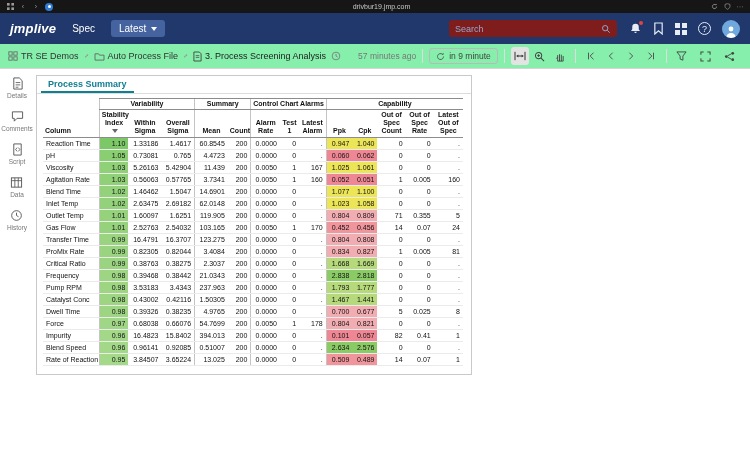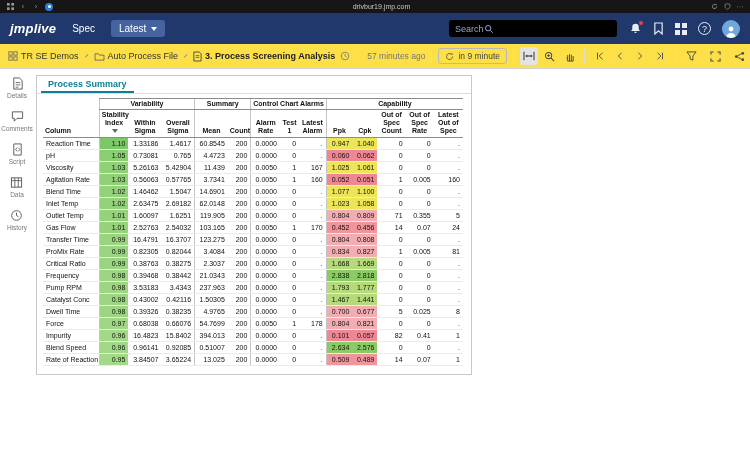--- a/index.html
+++ b/index.html
@@ -15,32 +15,32 @@
   .bb-url { flex:1; text-align:center; color:#c9c9c9; }
   .bb-right { display:flex; gap:5px; }
 
   
   .app-header { height:31px; background:#20386c; display:flex; align-items:center; padding:0 10px; gap:12px; flex:none; }
   .logo { color:#fff; font-style:italic; font-weight:bold; font-size:13px; letter-spacing:0.2px; }
   .nav-home { color:#fff; font-size:10px; padding:3px 4px; cursor:pointer; }
   .nav-spaces { background:#44639f; color:#fff; font-size:10px; padding:3px 8px; border-radius:3px; display:flex; align-items:center; gap:5px; cursor:pointer; }
   .caret-down { width:0; height:0; border-left:3px solid transparent; border-right:3px solid transparent; border-top:4px solid #fff; }
   .hdr-spacer { flex:1; }
-  .search-box { width:168px; height:17px; background:#000000; border-radius:3px; display:flex; align-items:center; justify-content:flex-start; padding:0 6px; }
+  .search-box { width:168px; height:17px; background:#7f1d1d; border-radius:3px; display:flex; align-items:center; justify-content:space-between; padding:0 6px; }
   .search-ph { color:#93a7cc; font-size:9px; }
   .hdr-icons { display:flex; align-items:center; gap:11px; }
   .hdr-ic { position:relative; display:inline-flex; }
   .bell-dot { position:absolute; top:-1px; right:-1px; width:4px; height:4px; background:#e2463c; border-radius:50%; }
   .help-circle { width:13px; height:13px; border:1px solid #e8ecf5; border-radius:50%; color:#e8ecf5; font-size:9px; display:inline-flex; align-items:center; justify-content:center; }
   .avatar { width:18px; height:18px; border-radius:50%; background:#6fa8dc; display:inline-flex; align-items:flex-end; justify-content:center; overflow:hidden; }
 
   
-  .toolbar { height:25px; background:#fde047; border-bottom:1px solid #d4d4d4; display:flex; align-items:center; padding:0 8px; gap:5px; flex:none; font-size:9px; color:#333; }
+  .toolbar { height:25px; background:#86efac; border-bottom:1px solid #d4d4d4; display:flex; align-items:center; padding:0 8px; gap:5px; flex:none; font-size:9px; color:#333; }
   .bc-item { display:flex; align-items:center; gap:3px; cursor:pointer; white-space:nowrap; }
-  .bc-item.last { font-weight:bold; color:#222; }
+  .bc-item.last { font-weight:normal; color:#222; }
   .bc-chev { width:4px; height:4px; border-right:1px solid #999; border-top:1px solid #999; transform:rotate(45deg); margin:0 2px; }
   .tb-right { margin-left:auto; display:flex; align-items:center; gap:6px; }
   .tb-muted { color:#777; font-size:8.5px; display:flex; align-items:center; gap:17px; white-space:nowrap; }
   .tb-sep { width:1px; height:14px; background:#ddd; }
   .pill { display:flex; align-items:center; gap:4px; border:1px solid #b9b9b9; border-radius:3px; padding:2px 6px; font-size:8.5px; color:#444; cursor:pointer; white-space:nowrap; }
   .tool { width:18px; height:18px; display:inline-flex; align-items:center; justify-content:center; border-radius:3px; cursor:pointer; }
   .tool.active { background:#e3e3e3; }
   .tool-group { display:flex; align-items:center; gap:2px; }
 
   

